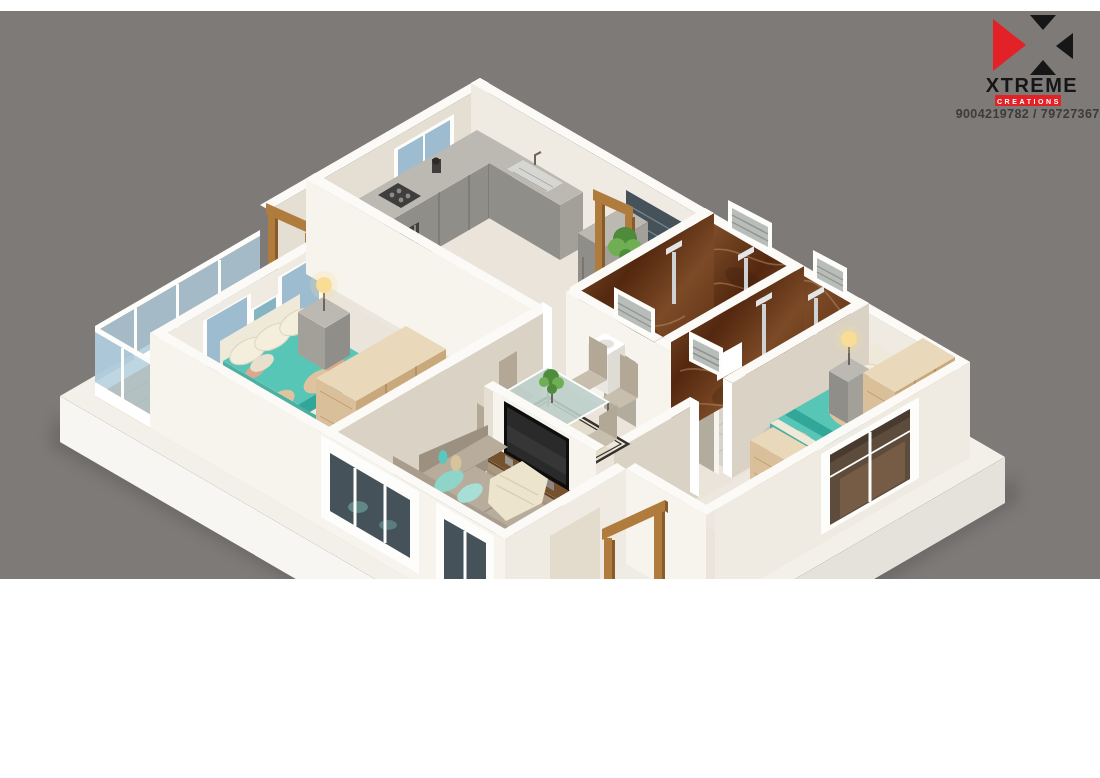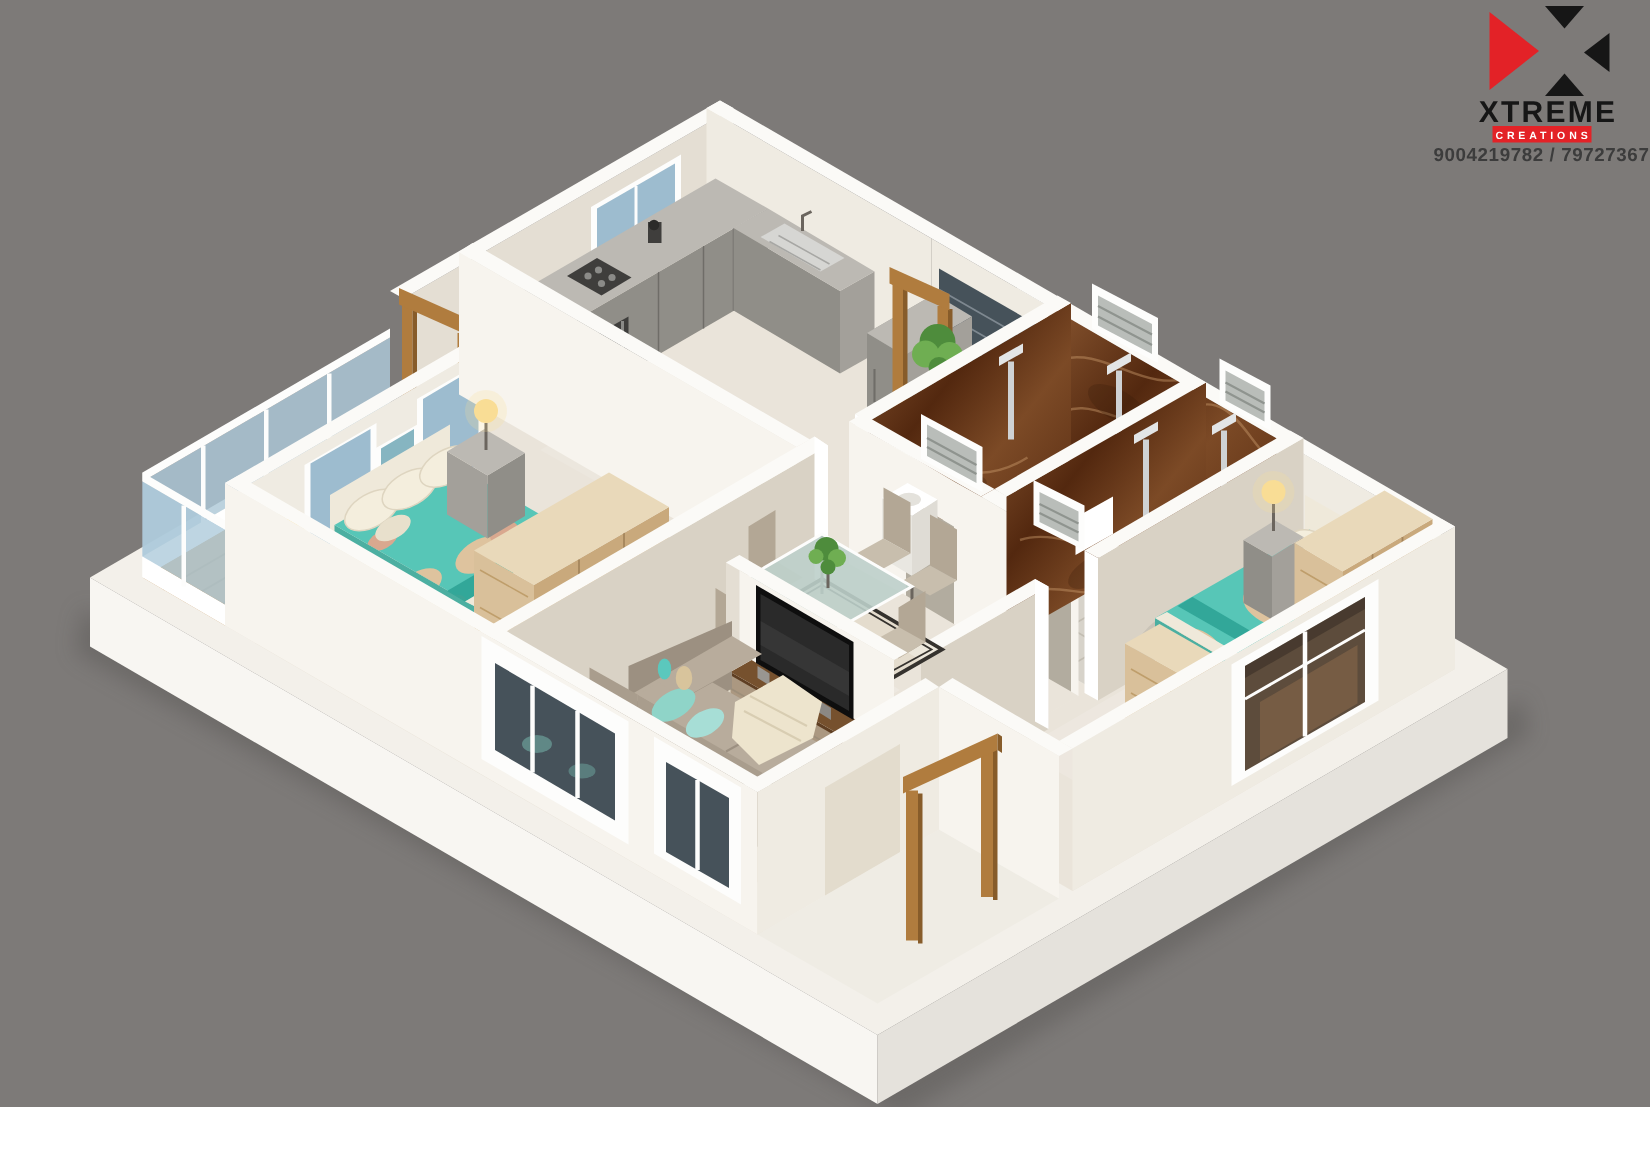--- a/index.html
+++ b/index.html
@@ -1,17 +1,17 @@
 <!DOCTYPE html>
 <html style="--bg: #7d7a78; --shadow: #4e4b4a; --base-top: #f3f0ea; --base-left: #f8f6f2; --base-right: #e5e2dc; --porch: #efece4; --floor: #eae4da; --tile: #d7d3ca; --tile-line: #c2bdb2; --deck: #c79a63; --deck-line: #b0854f; --wall-bright: #f7f4ee; --wall-light: #efebe2; --wall-mid: #e4ded3; --wall-shade: #d9d2c5; --wall-top: #fbfaf7; --marble-hi: #8a5731; --marble-mid: #7c4a26; --marble-lo: #53280f; --marble-vein: #c89a6a; --glass-blue: #9dbccf; --glass-rail: #aecbdb; --glass-dark: #46525a; --glass-warm: #5d4c3c; --frame-white: #fdfdfc; --wood: #b07c3e; --wood-dark: #875c2a; --wood-grain: #b8955f; --wood-light: #d9c09a; --wood-light2: #c9a97c; --wood-top: #e9d9ba; --counter-top: #bcb9b3; --counter-face: #908e88; --counter-side: #a3a09a; --steel: #d6d6d3; --appliance: #3f3e3c; --teal: #57c6b7; --teal-deep: #2fa496; --patch-beige: #dec39e; --patch-pink: #d9a88f; --pillow: #f4eedd; --sheet: #efe9da; --sheet2: #e4ddcb; --sofa-back: #a99d8d; --sofa-seat: #b8ac9c; --sofa-side: #9c9081; --cushion: #8fd4c8; --throw: #ede4cd; --walnut: #5f3f23; --walnut-top: #76512e; --tv: #0e0e0e; --chair: #c8bead; --chair-back: #b3a795; --table-glass: #bccfca; --rug-dark: #35322e; --rug-light: #ddd3c0; --plant-a: #4e8c3c; --plant-b: #6fae52; --lamp-glow: #f9dd95; --lamp-metal: #6b655e; --toilet-shadow: #d8d5cf; --logo-red: #e32227; --logo-black: #161616; --text-dark: #3c3c3c;"><head>
 <meta charset="utf-8">
 <style>
   html,body{margin:0;padding:0;}
   body{font-family:"Liberation Sans", sans-serif;}
-  .stage{position:relative;width:1100px;height:738px;background:var(--bg,#7d7a78);overflow:hidden;}
+  .stage{position:relative;width:1100px;height:568px;background:var(--bg,#7d7a78);overflow:hidden;margin-top:11px;}
   svg{display:block;}
   text{font-family:"Liberation Sans", sans-serif;}
 
   
   .baseTop{fill:var(--base-top,#f3f0ea);} .baseL{fill:var(--base-left,#f8f6f2);} .baseR{fill:var(--base-right,#e5e2dc);}
   .shadowc{fill:var(--shadow,#4e4b4a);} .porchc{fill:var(--porch,#efece4);}
   .floor{fill:var(--floor,#eae4da);} .sheen{fill:#ffffff;} .tile{fill:var(--tile,#d7d3ca);}
   .tileLine{stroke:var(--tile-line,#c2bdb2);stroke-width:1;fill:none;}
   .deck{fill:var(--deck,#c79a63);} .deckLine{stroke:var(--deck-line,#b0854f);stroke-width:1.2;fill:none;}
   .wallBright{fill:var(--wall-bright,#f7f4ee);} .wallLight{fill:var(--wall-light,#efebe2);}

